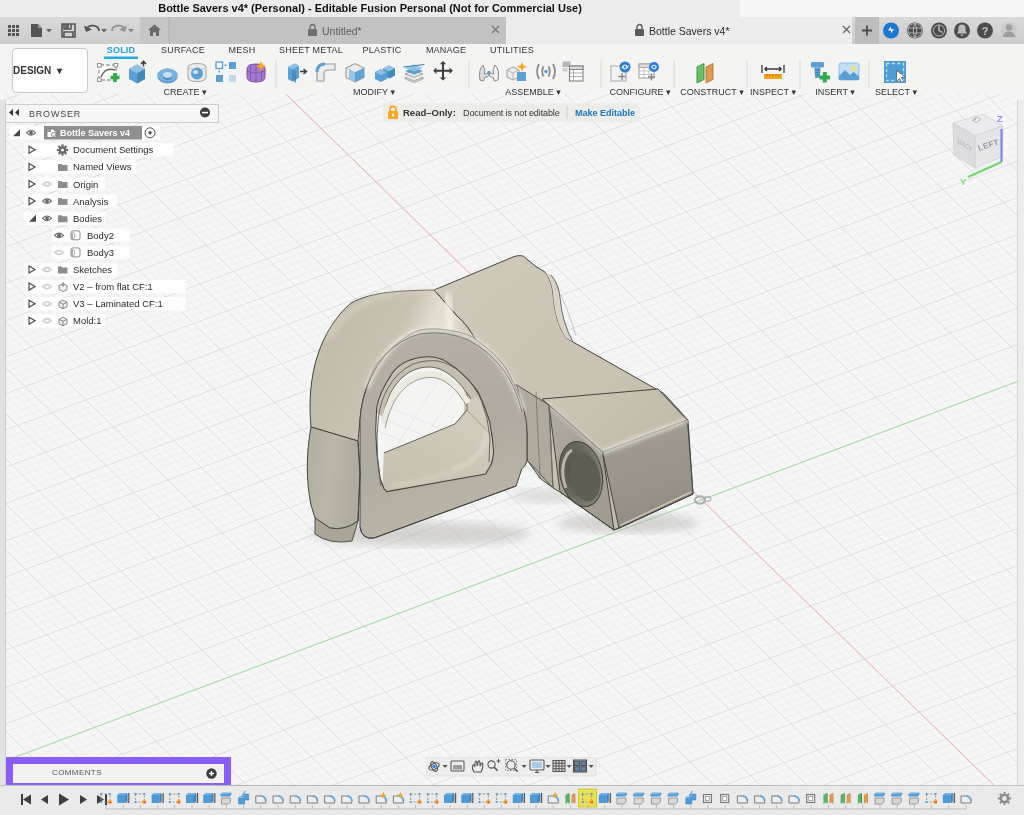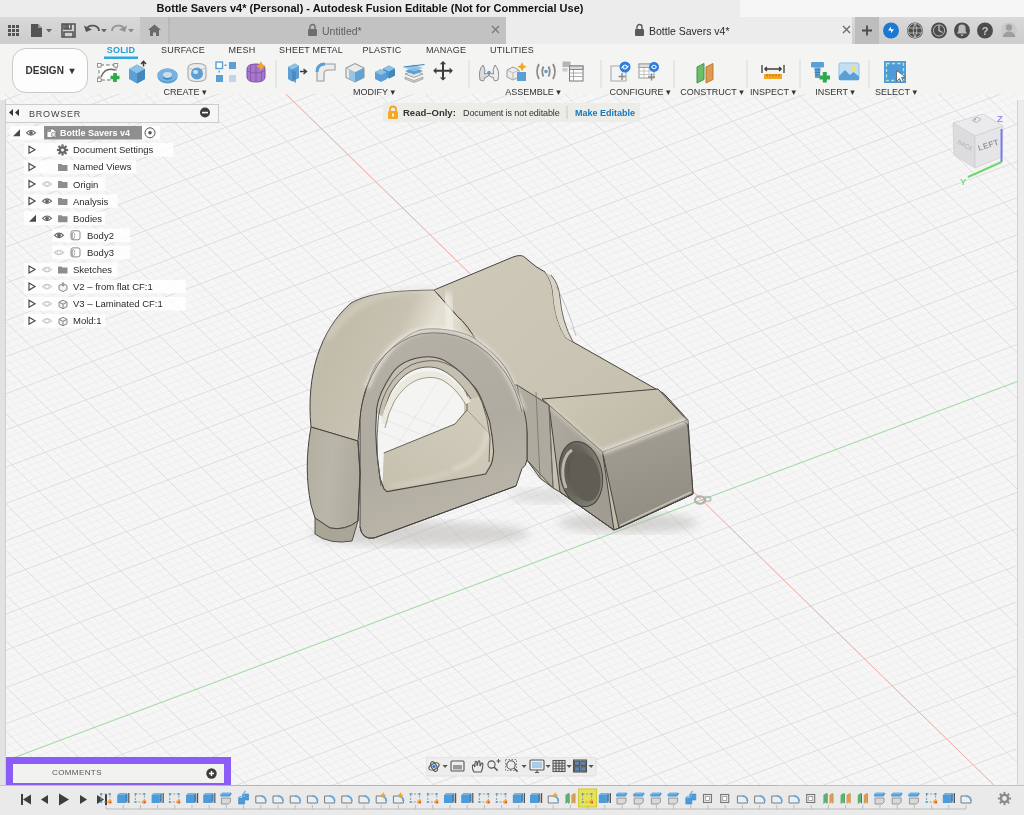--- a/index.html
+++ b/index.html
@@ -1,28 +1,28 @@
 <!DOCTYPE html>
 <html><head><meta charset="utf-8">
 <style>
 html,body{margin:0;padding:0;width:1024px;height:815px;overflow:hidden;font-family:"Liberation Sans",sans-serif;background:#f6f6f7;}
 .abs{position:absolute;}
 #titlebar{left:0;top:0;width:740px;height:17px;background:#ececec;border-bottom:1px solid #d0d0d0;text-align:center;font-size:11px;font-weight:bold;color:#111;line-height:17px;}
 #tabrow{left:0;top:17px;width:1024px;height:27px;background:linear-gradient(#d9d9d9,#cccccc);border-bottom:1px solid #b8b8b8;}
 #ribbon{left:0;top:44px;width:1024px;height:56px;background:#f4f4f3;border-bottom:1px solid #dadada;}
-#designbtn{left:12px;top:48px;width:74px;height:43px;background:#fdfdfd;border:1px solid #c9c9c9;border-radius:14px;font-size:10px;font-weight:bold;color:#333;text-align:center;line-height:43px;}
+#designbtn{left:12px;top:48px;width:74px;height:43px;background:#fdfdfd;border:1px solid #c9c9c9;border-radius:4px;font-size:10px;font-weight:bold;color:#333;text-align:left;line-height:43px;}
 #leftstrip{left:0;top:100px;width:5px;height:685px;background:#e2e2e2;border-right:1px solid #cfcfcf;}
 #rightstrip{left:1017px;top:100px;width:7px;height:685px;background:#ececec;border-left:1px solid #d2d2d2;}
 #browserhdr{left:5px;top:104px;width:212px;height:17px;background:#f6f6f6;border:1px solid #cdcdcd;}
 #readonly{left:383px;top:103px;width:257px;height:19px;background:#ecece9;font-size:10px;color:#333;}
 #comments{left:6px;top:757px;width:211px;height:19px;background:#f2f2f1;border:7px solid #8b5cf6;font-size:8px;color:#555;letter-spacing:0.4px;}
 #timeline{left:0;top:785px;width:1024px;height:30px;background:#eaeaea;border-top:1px solid #c2c2c2;}
 </style></head>
 <body>
-<div class="abs" id="titlebar">Bottle Savers v4* (Personal) - Autodesk Fusion Editable (Not for Commercial Use)</div>
+<div class="abs" id="titlebar">Bottle Savers v4* (Personal) - Editable Fusion Personal (Not for Commercial Use)</div>
 <div class="abs" id="tabrow"></div>
 <svg class="abs" style="left:0;top:17px" width="1024" height="27" viewBox="0 0 1024 27">
 <g fill="#555">
 <g transform="translate(8,8)">
         <rect width="3" height="3"></rect>
         <rect x="4" width="3" height="3"></rect>
         <rect x="8" width="3" height="3"></rect>
         <rect y="4" width="3" height="3"></rect>
         <rect x="4" y="4" width="3" height="3"></rect>
         <rect x="8" y="4" width="3" height="3"></rect>

